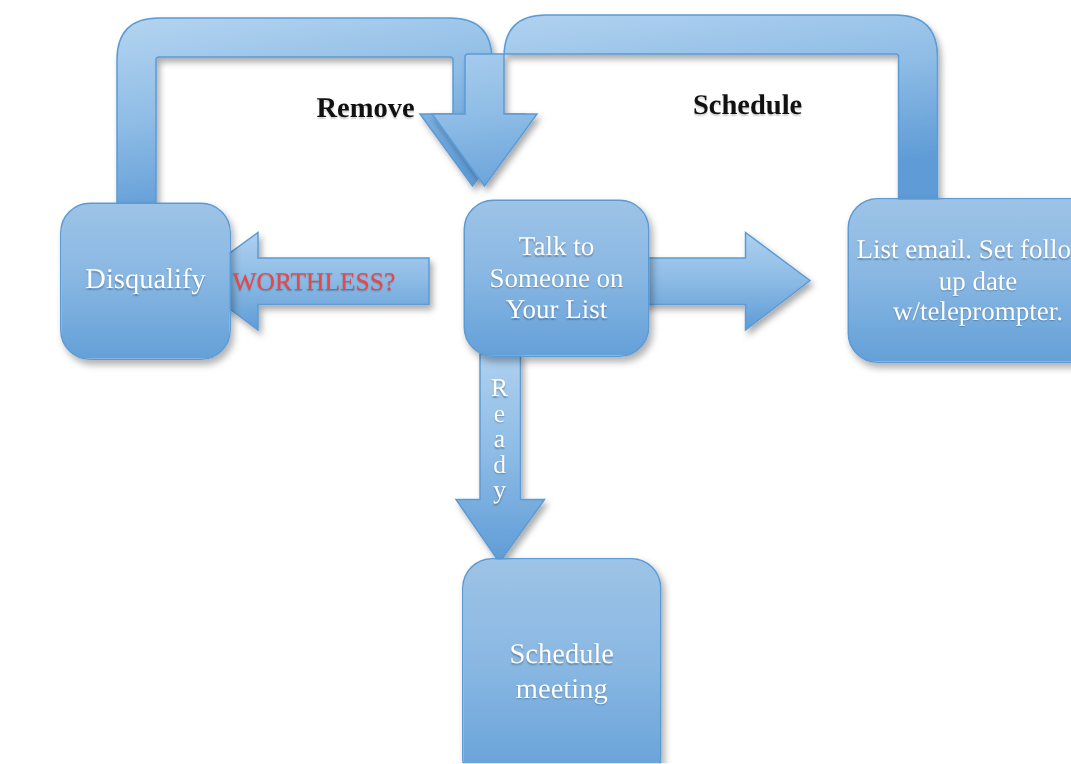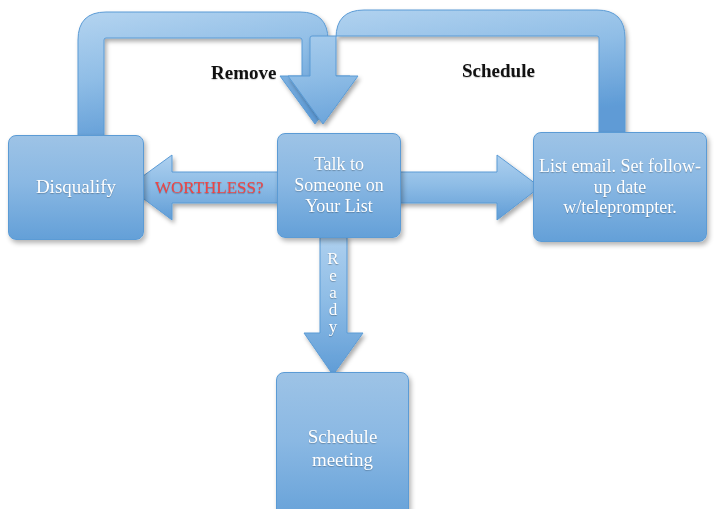--- a/index.html
+++ b/index.html
@@ -14,36 +14,37 @@
     height: 509px;
     background: #ffffff;
     overflow: hidden;
     font-family: "Liberation Serif", "DejaVu Serif", serif;
   }
 
   
   .node {
     position: absolute;
     box-sizing: border-box;
-    border-radius: 8px;
+    border-radius: 20px;
     border: 1px solid #5b9bd5;
     background: linear-gradient(to bottom, #9dc3e6 0%, #8ab8e3 45%, #64a0d8 100%);
     box-shadow: 2px 3px 5px rgba(0,0,0,0.30);
     display: flex;
     align-items: center;
     justify-content: center;
     text-align: center;
     color: #ffffff;
     text-shadow: 0 1px 1px rgba(0,0,0,0.25);
     line-height: 1.16;
     z-index: 6;
+    margin-left: 32px;
   }
   .node .node-label { display: block; width: 100%; padding: 0 4px; }
 
-  #node-disqualify   { left: 8px;   top: 135px; width: 136px; height: 105px; font-size: 19px; }
+  #node-disqualify   { left: 8px;   top: 135px; width: 114px; height: 105px; font-size: 19px; }
   #node-talk         { left: 277px; top: 133px; width: 124px; height: 105px; font-size: 18px; }
   #node-send         { left: 533px; top: 132px; width: 174px; height: 110px; font-size: 18px; }
   #node-schedule     { left: 276px; top: 372px; width: 133px; height: 153px; font-size: 19px; }
 
   
   .flow-label {
     position: absolute;
     color: #111111;
     font-weight: bold;
     font-size: 19px;

